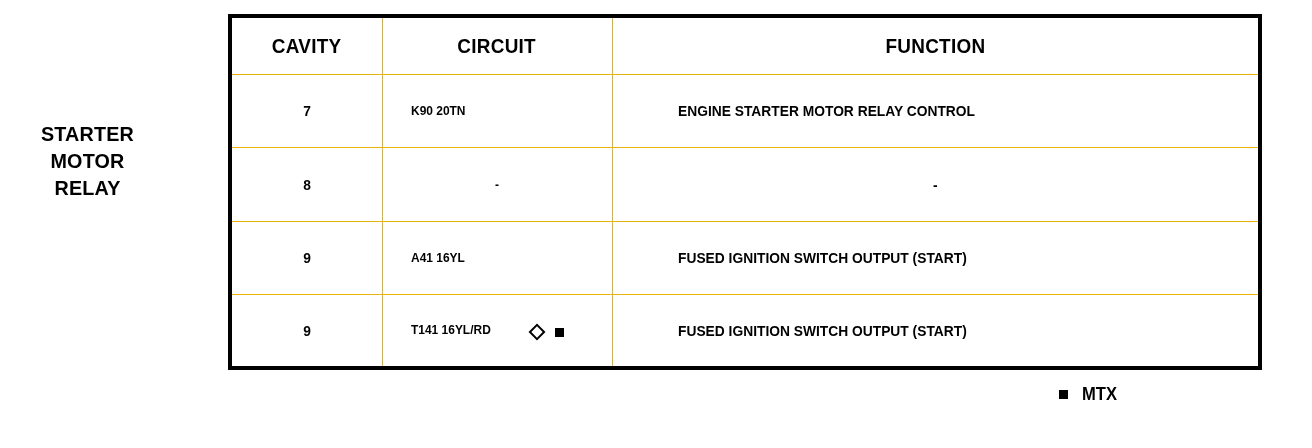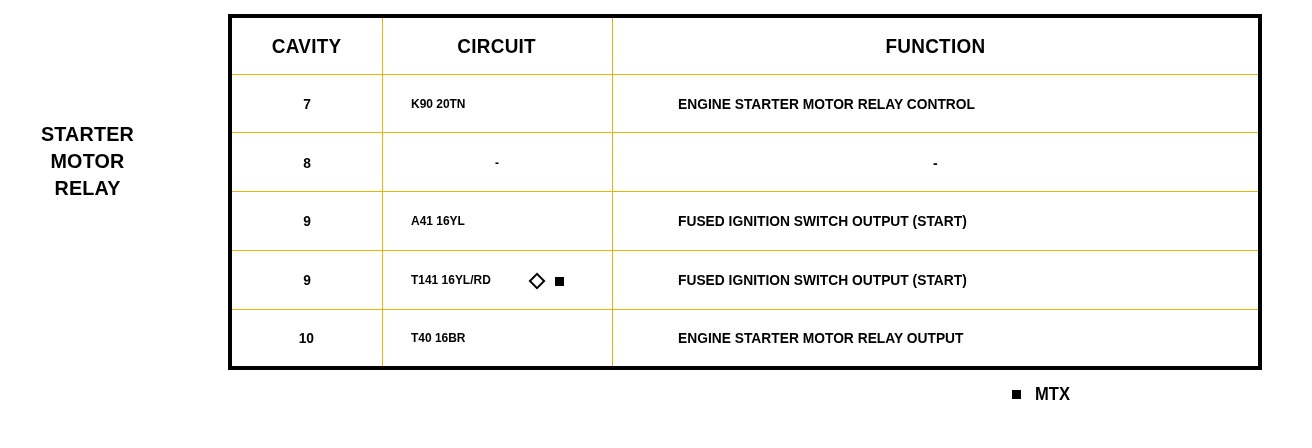--- a/index.html
+++ b/index.html
@@ -132,21 +132,21 @@
     width: 8px;
     height: 8px;
     border: 2px solid #000;
     transform: rotate(45deg);
     background: transparent;
   }
 
   
   #legend {
     position: absolute;
-    left: 1012px;
+    left: 1059px;
     top: 381px;
     width: 140px;
   }
   .legend-row {
     display: flex;
     align-items: center;
     height: 26px;
     white-space: nowrap;
   }
   .legend-sym {
@@ -239,31 +239,20 @@
         <span class="sym-group">
           <span class="sym sym-diamond"></span>
           <span class="sym sym-square"></span>
         </span>
       </td>
       <td class="cell-function">
         <span class="fn-text">FUSED IGNITION SWITCH OUTPUT (START)</span>
       </td>
     </tr>
 
-    <tr>
-      <td class="cell-cavity">
-        <span>10</span>
-      </td>
-      <td class="cell-circuit">
-        <span class="ckt-text">T40 16BR</span>
-      </td>
-      <td class="cell-function">
-        <span class="fn-text">ENGINE STARTER MOTOR RELAY OUTPUT</span>
-      </td>
-    </tr>
 
 
   </tbody>
 </table>
 
 <div id="legend">
   <div class="legend-row">
     <span class="legend-sym">
       <span class="sym-square"></span>
     </span>

